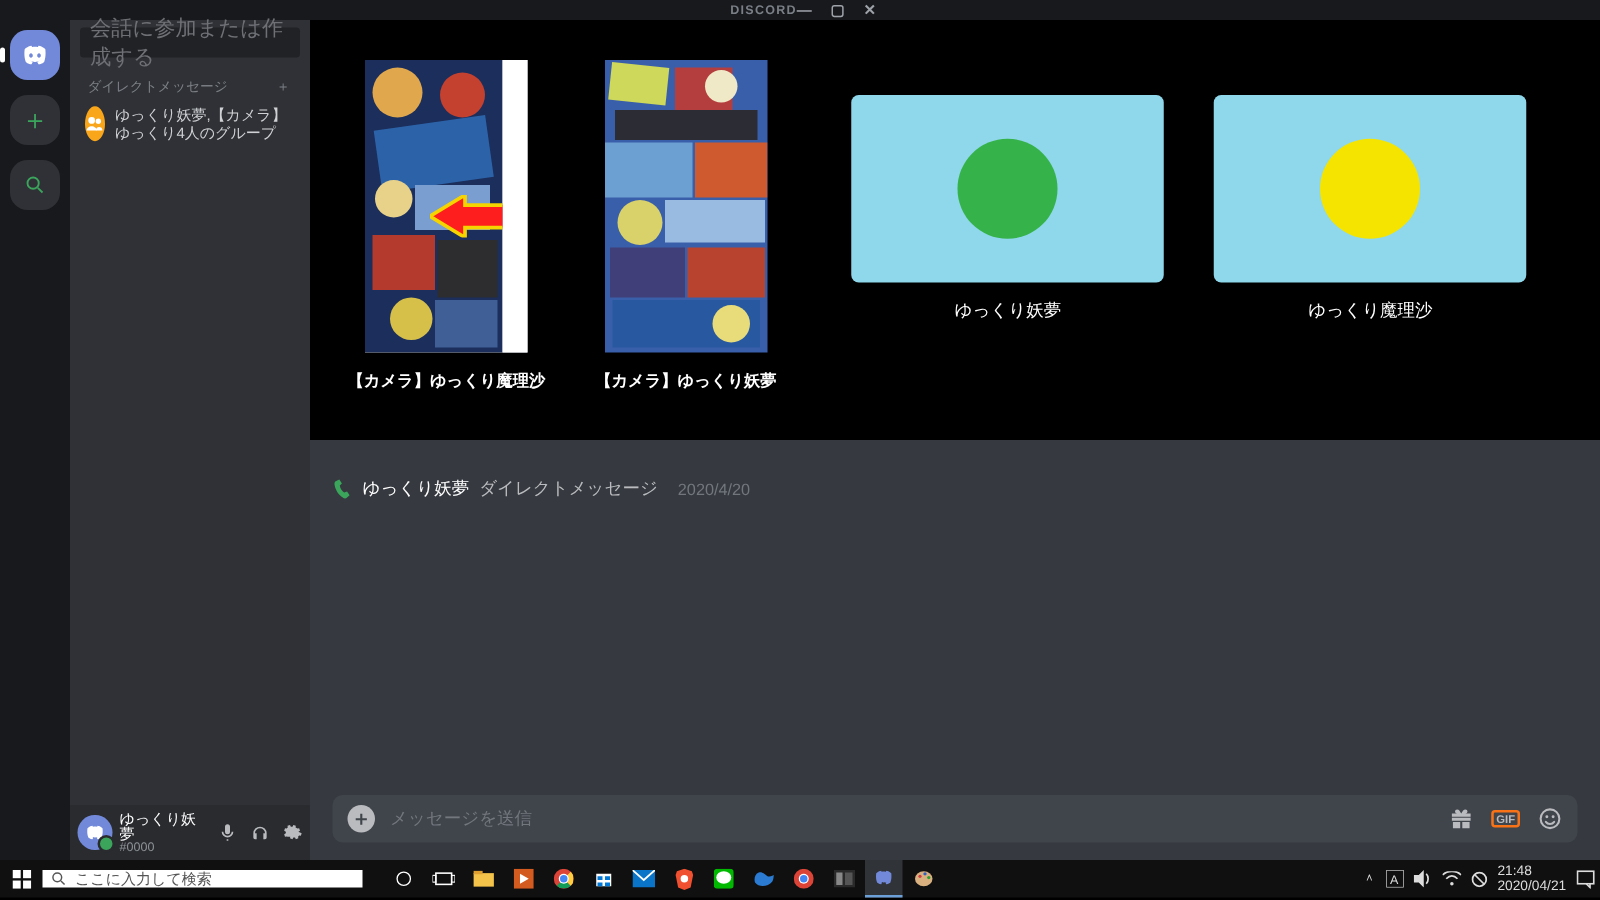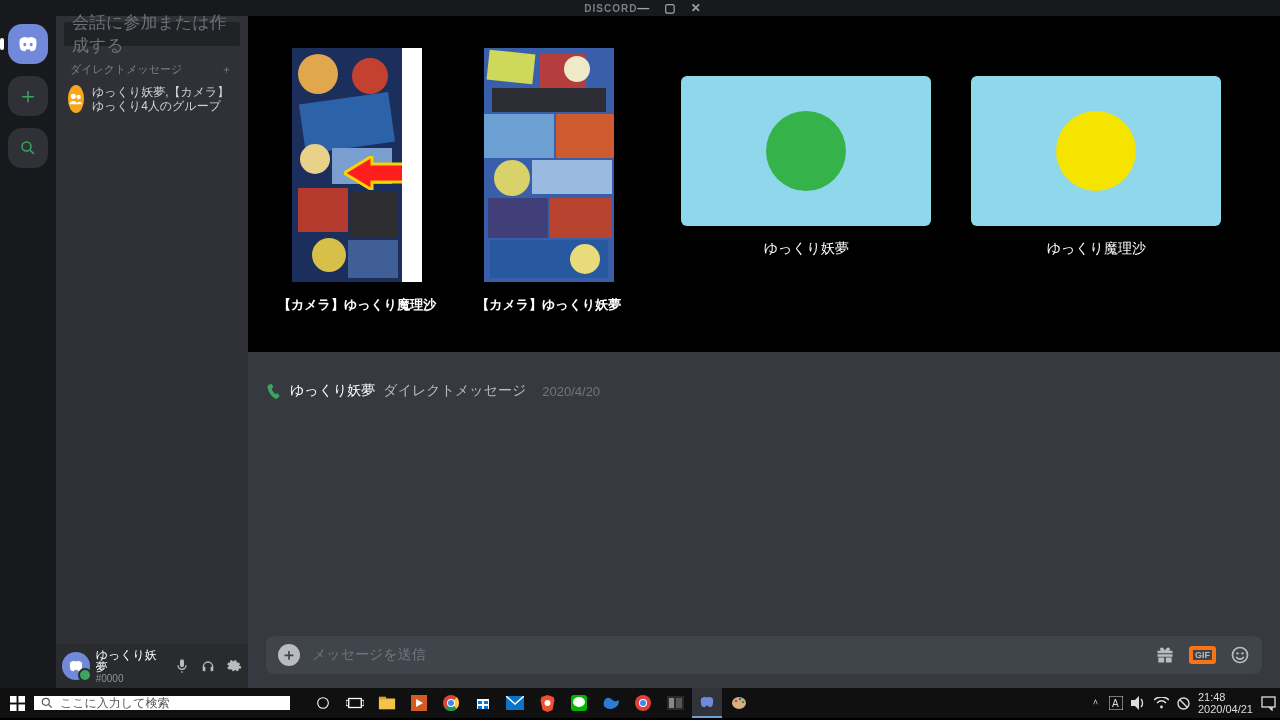--- a/index.html
+++ b/index.html
@@ -55,21 +55,21 @@
   .messages{flex:1;padding:30px 18px 0 18px;color:#b9bbbe;font-size:14px}
   .callmsg{display:flex;align-items:center;gap:8px}
   .callmsg .phone{color:#3ba55c;font-size:14px;transform:rotate(12deg)}
   .callmsg .name{color:#fff;font-weight:500}
   .callmsg .date{color:#72767d;margin-left:8px;font-size:13px}
   
   .composer{display:flex;align-items:center;margin:0 18px 14px 18px;height:38px;background:#40444b;border-radius:8px;padding:0 12px;color:#72767d;gap:12px}
   .composer .plus{width:22px;height:22px;border-radius:50%;background:#b9bbbe;color:#40444b;display:flex;align-items:center;justify-content:center;font-weight:700}
   .composer .ph{flex:1;font-size:14px}
   .composer .ricons{display:flex;gap:14px;color:#b9bbbe;font-size:15px;align-items:center}
-  .gifbox{border:4px solid #f97316;border-radius:3px;font-size:9px;font-weight:700;padding:0 2px;color:#b9bbbe}
+  .gifbox{border:2px solid #f97316;border-radius:3px;font-size:9px;font-weight:700;padding:0 2px;color:#b9bbbe}
   
   .taskbar{height:30px;background:#101010;display:flex;align-items:center;color:#fff;font-size:12px}
   .start{width:34px;height:30px;display:flex;align-items:center;justify-content:center}
   .searchbox{width:256px;height:14px;background:#fff;color:#555;display:flex;align-items:center;padding:0 6px;font-size:12px;gap:6px}
   .tb-icons{display:flex;align-items:center;gap:2px;margin-left:18px}
   .tb-icons .ic{width:30px;height:30px;display:flex;align-items:center;justify-content:center;font-size:15px}
   .tb-icons .active{background:#303338;border-bottom:2px solid #6ca0d8}
   .tray{margin-left:auto;display:flex;align-items:center;gap:8px;padding-right:4px;font-size:11px;color:#ddd}
   .tray .clock{text-align:left;line-height:12px;font-size:11px}
   

